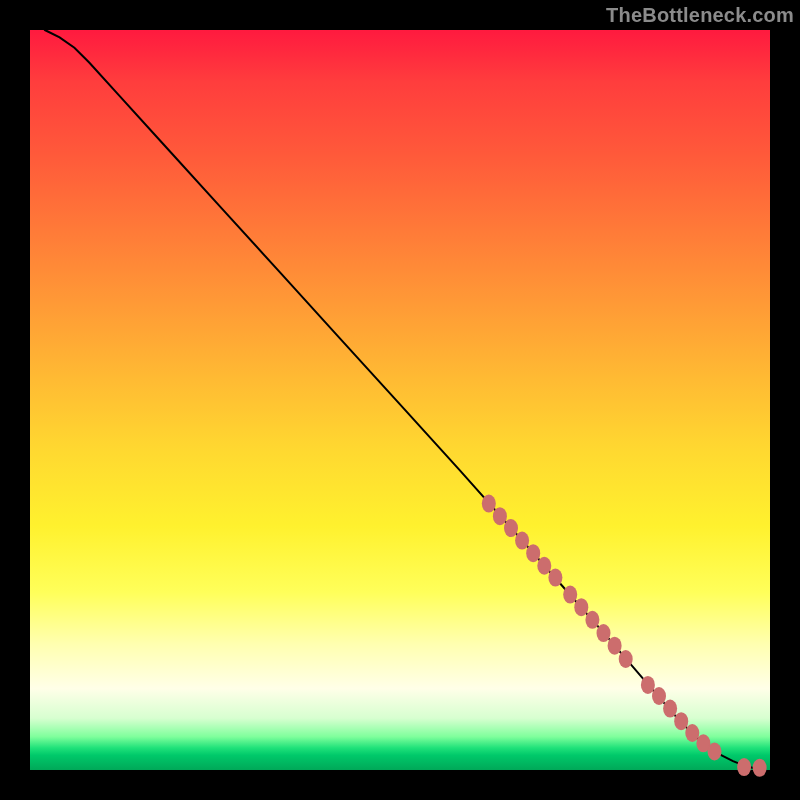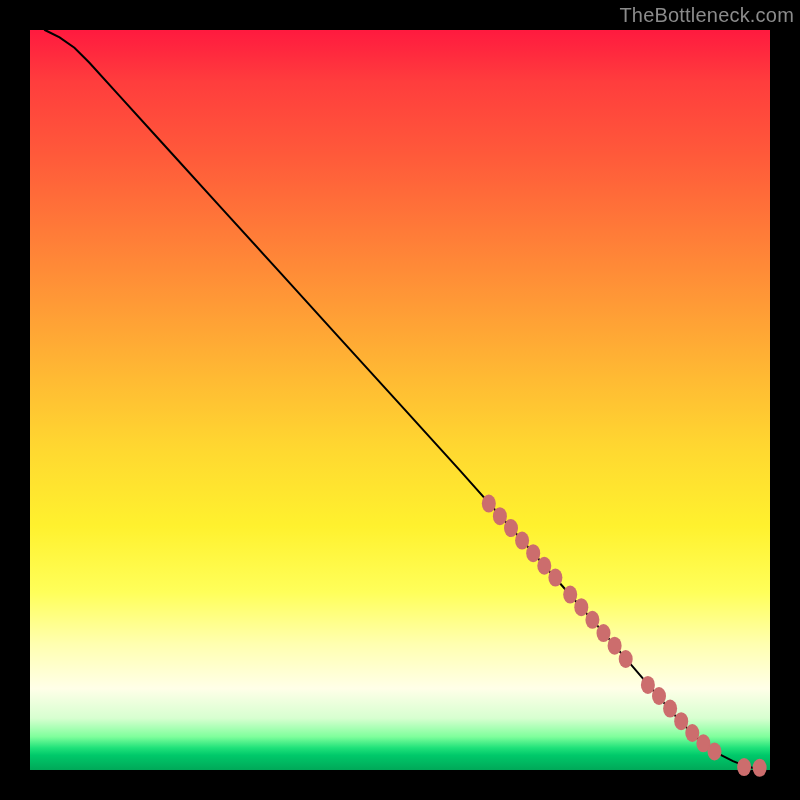--- a/index.html
+++ b/index.html
@@ -59,21 +59,21 @@
   .dot {
     fill: #cc6d6d;
     stroke: none;
   }
   .watermark {
     position: absolute;
     right: 6px;
     top: 4px;
     font-family: Arial, Helvetica, sans-serif;
     font-size: 20px;
-    font-weight: 400;
+    font-weight: 700;
     color: #8b8b8b;
     letter-spacing: 0.2px;
     user-select: none;
   }
 </style>
 </head>
 <body>
 
 <div class="frame">
 

